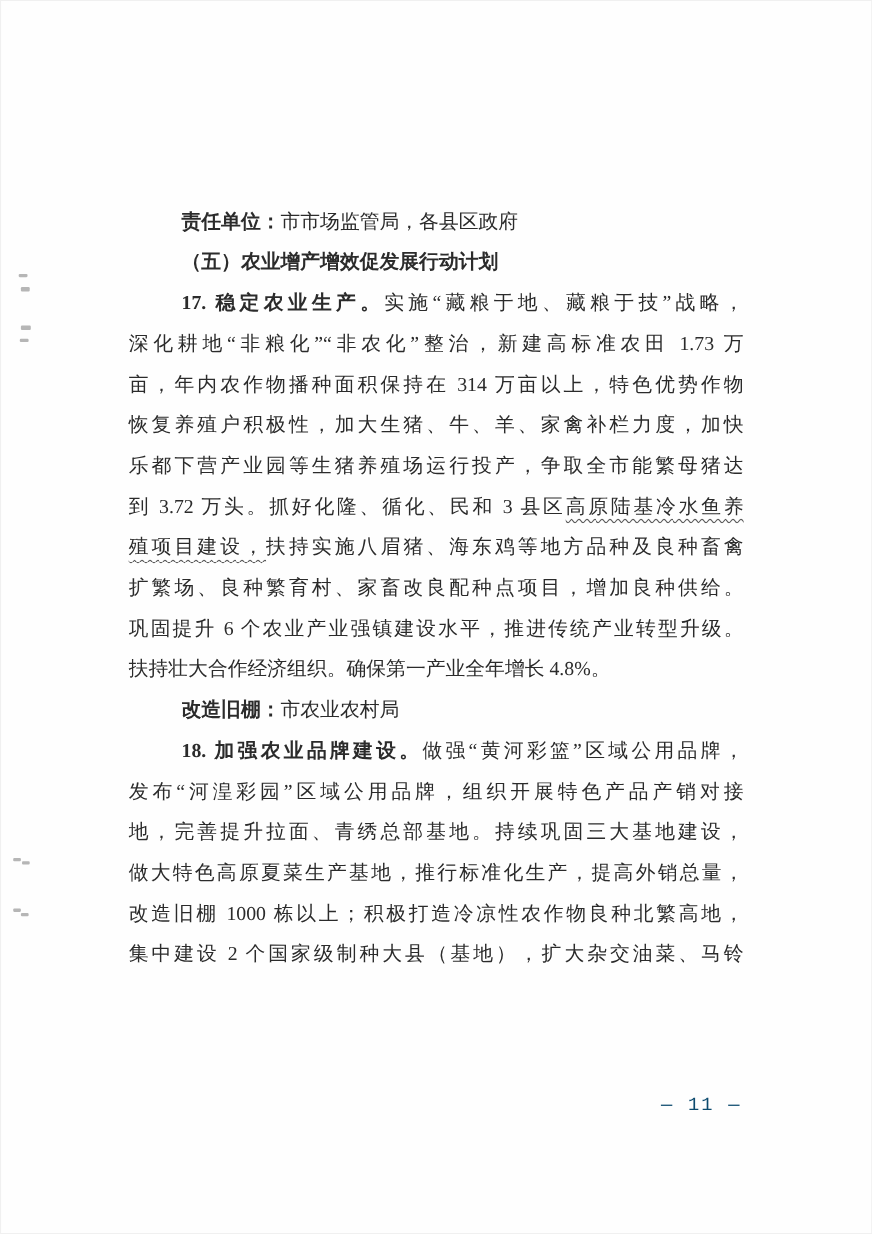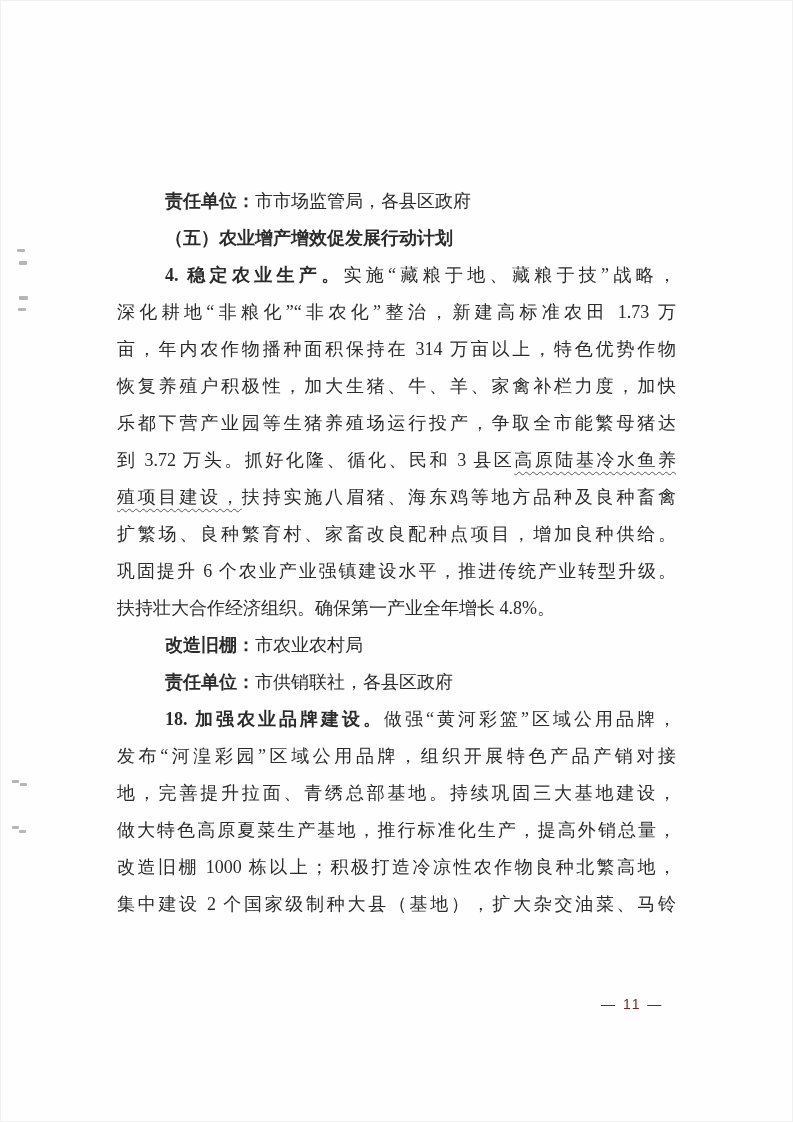--- a/index.html
+++ b/index.html
@@ -52,44 +52,44 @@
     text-decoration: underline;
     text-decoration-style: wavy;
     text-decoration-color: #5a5a5a;
     text-decoration-thickness: 1px;
     text-underline-offset: 5px;
   }
   .footer {
     position: absolute;
     left: 601px;
     top: 996px;
-    font-size: 14px;
-    color: #7f1d1d;
+    font-size: 17px;
+    color: #0c4a6e;
     letter-spacing: 2px;
-    font-family: Liberation Sans, sans-serif;
+    font-family: Liberation Mono, monospace;
   }
   .mark {
     position: absolute;
     background: #8f8f8f;
     opacity: 0.65;
     border-radius: 1px;
   }
 </style>
 </head>
 <body>
 
 <div class="page">
 
   <div class="textblock">
 
     <div class="line indent"><span class="seg b">责任单位：</span><span class="seg">市市场监管局，各县区政府</span></div>
 
     <div class="line indent"><span class="seg b">（五）农业增产增效促发展行动计划</span></div>
 
-    <div class="line indent jl"><span class="seg b">4. 稳定农业生产。</span><span class="seg">实施“藏粮于地、藏粮于技”战略，</span></div>
+    <div class="line indent jl"><span class="seg b">17. 稳定农业生产。</span><span class="seg">实施“藏粮于地、藏粮于技”战略，</span></div>
 
     <div class="line jl"><span class="seg">深化耕地“非粮化”“非农化”整治，新建高标准农田 1.73 万</span></div>
 
     <div class="line jl"><span class="seg">亩，年内农作物播种面积保持在 314 万亩以上，特色优势作物</span></div>
 
 
     <div class="line jl"><span class="seg">恢复养殖户积极性，加大生猪、牛、羊、家禽补栏力度，加快</span></div>
 
     <div class="line jl"><span class="seg">乐都下营产业园等生猪养殖场运行投产，争取全市能繁母猪达</span></div>
 
@@ -98,21 +98,20 @@
     <div class="line jl"><span class="seg w">殖项目建设，</span><span class="seg">扶持实施八眉猪、海东鸡等地方品种及良种畜禽</span></div>
 
     <div class="line jl"><span class="seg">扩繁场、良种繁育村、家畜改良配种点项目，增加良种供给。</span></div>
 
     <div class="line jl"><span class="seg">巩固提升 6 个农业产业强镇建设水平，推进传统产业转型升级。</span></div>
 
     <div class="line"><span class="seg">扶持壮大合作经济组织。确保第一产业全年增长 4.8%。</span></div>
 
     <div class="line indent"><span class="seg b">改造旧棚：</span><span class="seg">市农业农村局</span></div>
 
-    <div class="line indent"><span class="seg b">责任单位：</span><span class="seg">市供销联社，各县区政府</span></div>
 
     <div class="line indent jl"><span class="seg b">18. 加强农业品牌建设。</span><span class="seg">做强“黄河彩篮”区域公用品牌，</span></div>
 
     <div class="line jl"><span class="seg">发布“河湟彩园”区域公用品牌，组织开展特色产品产销对接</span></div>
 
 
     <div class="line jl"><span class="seg">地，完善提升拉面、青绣总部基地。持续巩固三大基地建设，</span></div>
 
     <div class="line jl"><span class="seg">做大特色高原夏菜生产基地，推行标准化生产，提高外销总量，</span></div>
 

